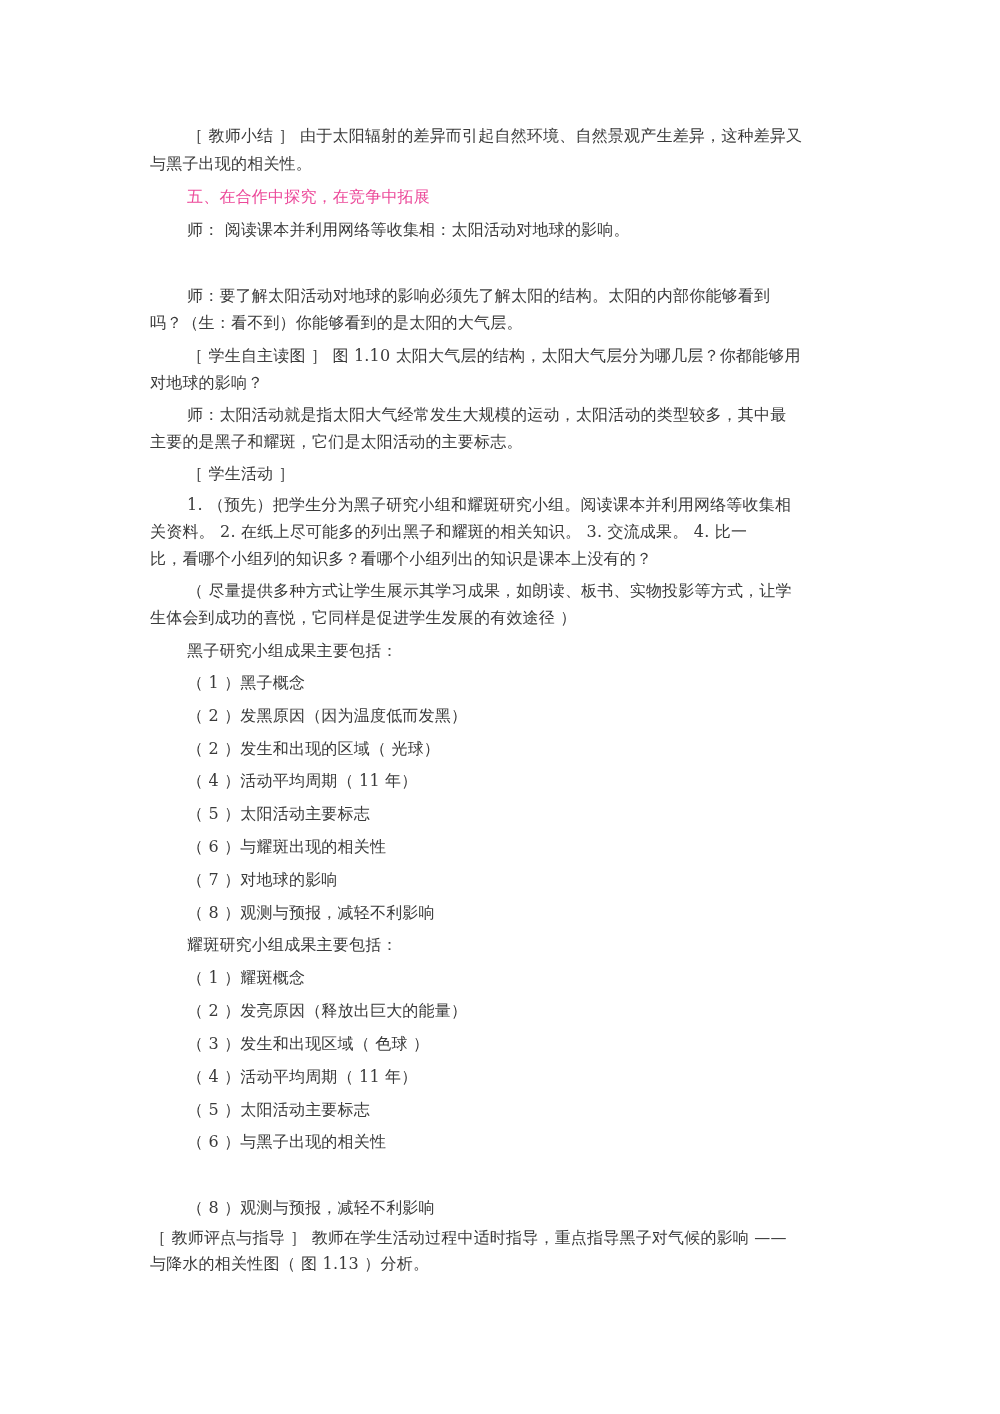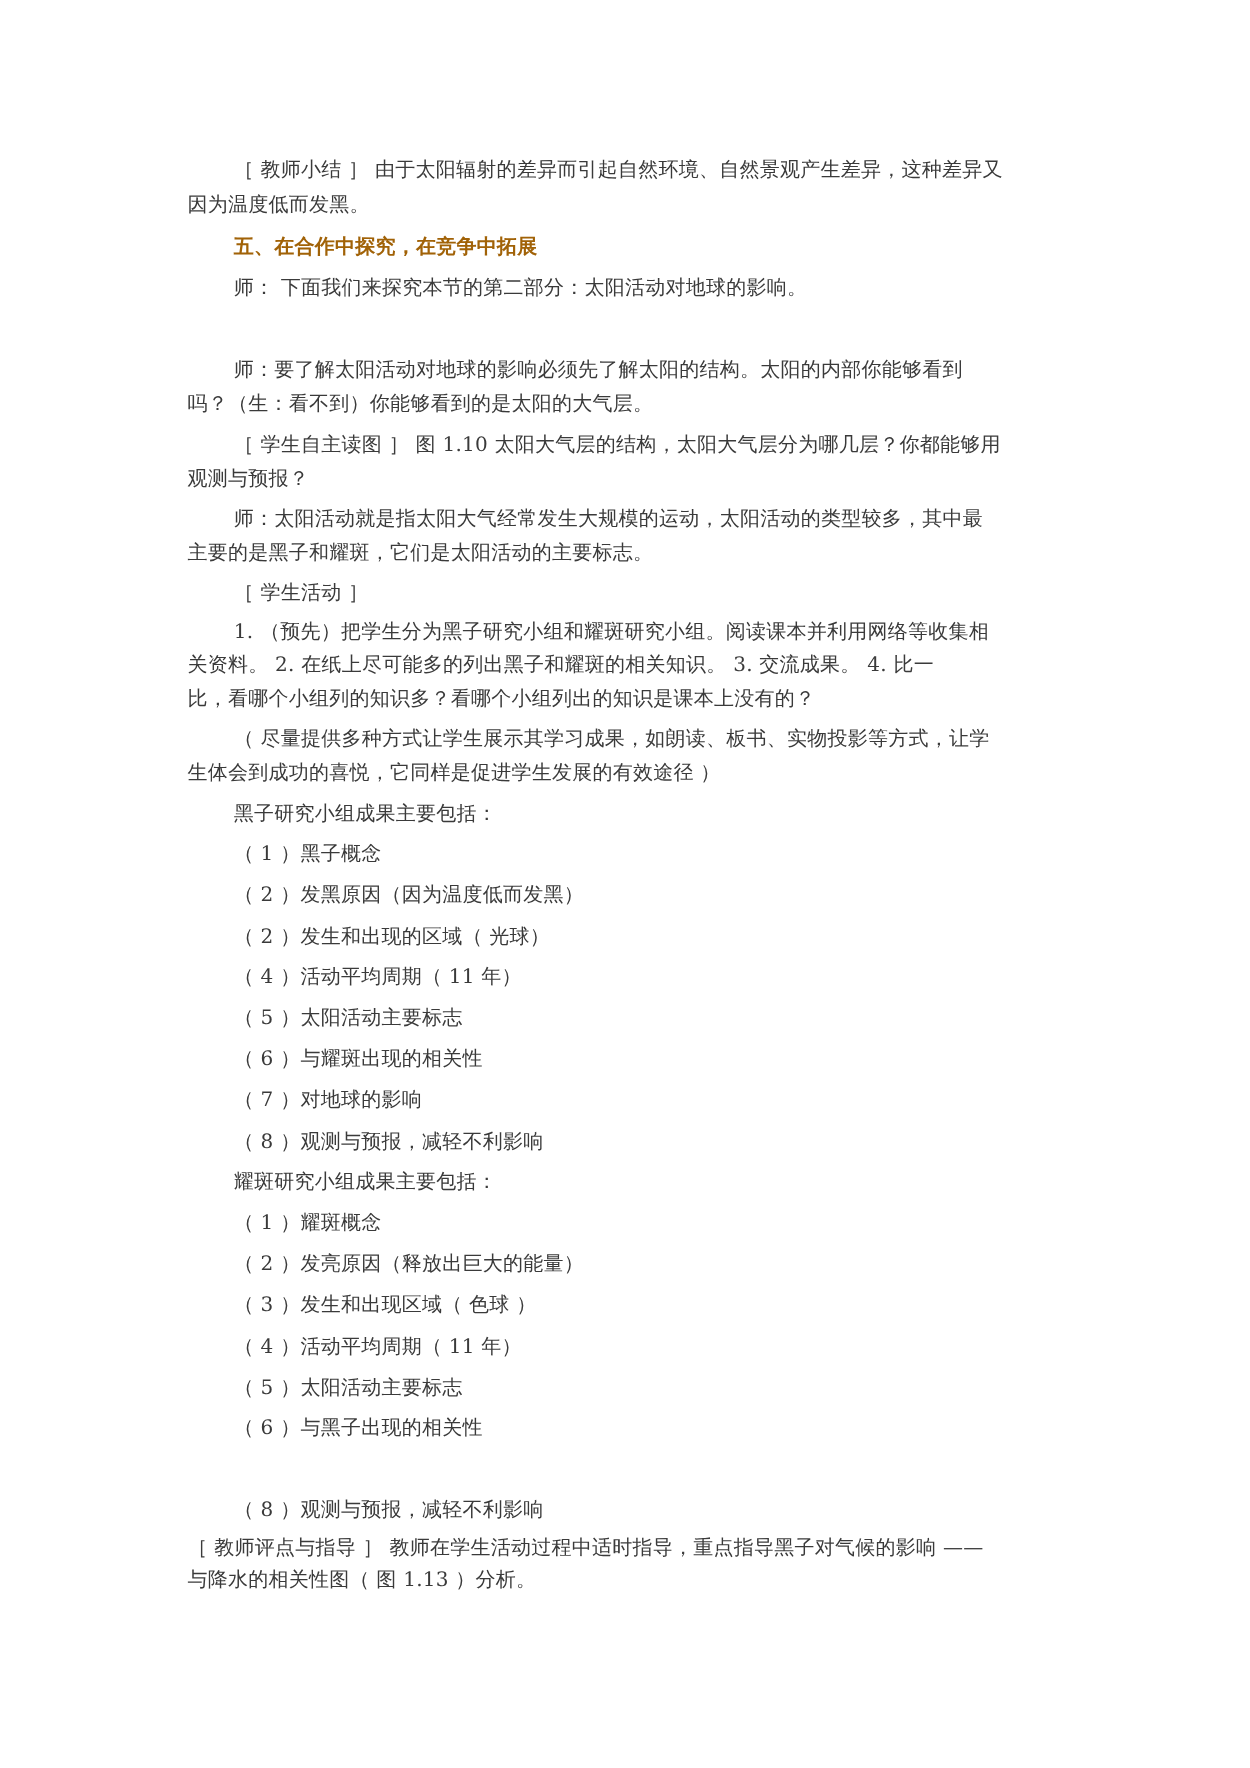--- a/index.html
+++ b/index.html
@@ -1,40 +1,40 @@
 <!DOCTYPE html>
 <html><head>
 <meta charset="utf-8">
 <style>
   html, body { margin: 0; padding: 0; background: #ffffff; }
   body { width: 1000px; height: 1414px; position: relative; overflow: hidden;
          font-family: "DejaVu Serif", "Liberation Serif", serif; color: #3a3a3a; }
   .page { position: absolute; left: 0; top: 0; width: 900px; height: 1414px; }
   .line { position: absolute; font-size: 16px; line-height: 22px; white-space: nowrap; letter-spacing: 0.2px; }
-  .bold { font-weight: bold; color: #a16207; }
+  .bold { font-weight: normal; color: #ec4899; }
   .ind { left: 187px; }
   .flush { left: 150px; }
   .list { left: 187px; }
 </style>
 </head>
 <body>
 
 <div class="page">
   <div class="line ind" style="top:125px">［ 教师小结 ］ 由于太阳辐射的差异而引起自然环境、自然景观产生差异，这种差异又</div>
-  <div class="line flush" style="top:153px">因为温度低而发黑。</div>
+  <div class="line flush" style="top:153px">与黑子出现的相关性。</div>
 
   <div class="line ind bold" style="top:186px">五、在合作中探究，在竞争中拓展</div>
 
-  <div class="line ind" style="top:219px">师：  下面我们来探究本节的第二部分：太阳活动对地球的影响。</div>
+  <div class="line ind" style="top:219px">师：  阅读课本并利用网络等收集相：太阳活动对地球的影响。</div>
 
   <div class="line ind" style="top:285px">师：要了解太阳活动对地球的影响必须先了解太阳的结构。太阳的内部你能够看到</div>
   <div class="line flush" style="top:312px">吗？（生：看不到）你能够看到的是太阳的大气层。</div>
 
   <div class="line ind" style="top:345px">［ 学生自主读图 ］ 图  1.10  太阳大气层的结构，太阳大气层分为哪几层？你都能够用</div>
-  <div class="line flush" style="top:372px">观测与预报？</div>
+  <div class="line flush" style="top:372px">对地球的影响？</div>
 
   <div class="line flush" style="top:431px">主要的是黑子和耀斑，它们是太阳活动的主要标志。</div>
   <div class="line ind" style="top:404px">师：太阳活动就是指太阳大气经常发生大规模的运动，太阳活动的类型较多，其中最</div>
 
   <div class="line ind" style="top:463px">［ 学生活动 ］</div>
 
   <div class="line ind" style="top:494px">1. （预先）把学生分为黑子研究小组和耀斑研究小组。阅读课本并利用网络等收集相</div>
   <div class="line flush" style="top:521px">关资料。 2. 在纸上尽可能多的列出黑子和耀斑的相关知识。 3. 交流成果。 4. 比一</div>
   <div class="line ind" style="top:580px">（ 尽量提供多种方式让学生展示其学习成果，如朗读、板书、实物投影等方式，让学</div>
 

